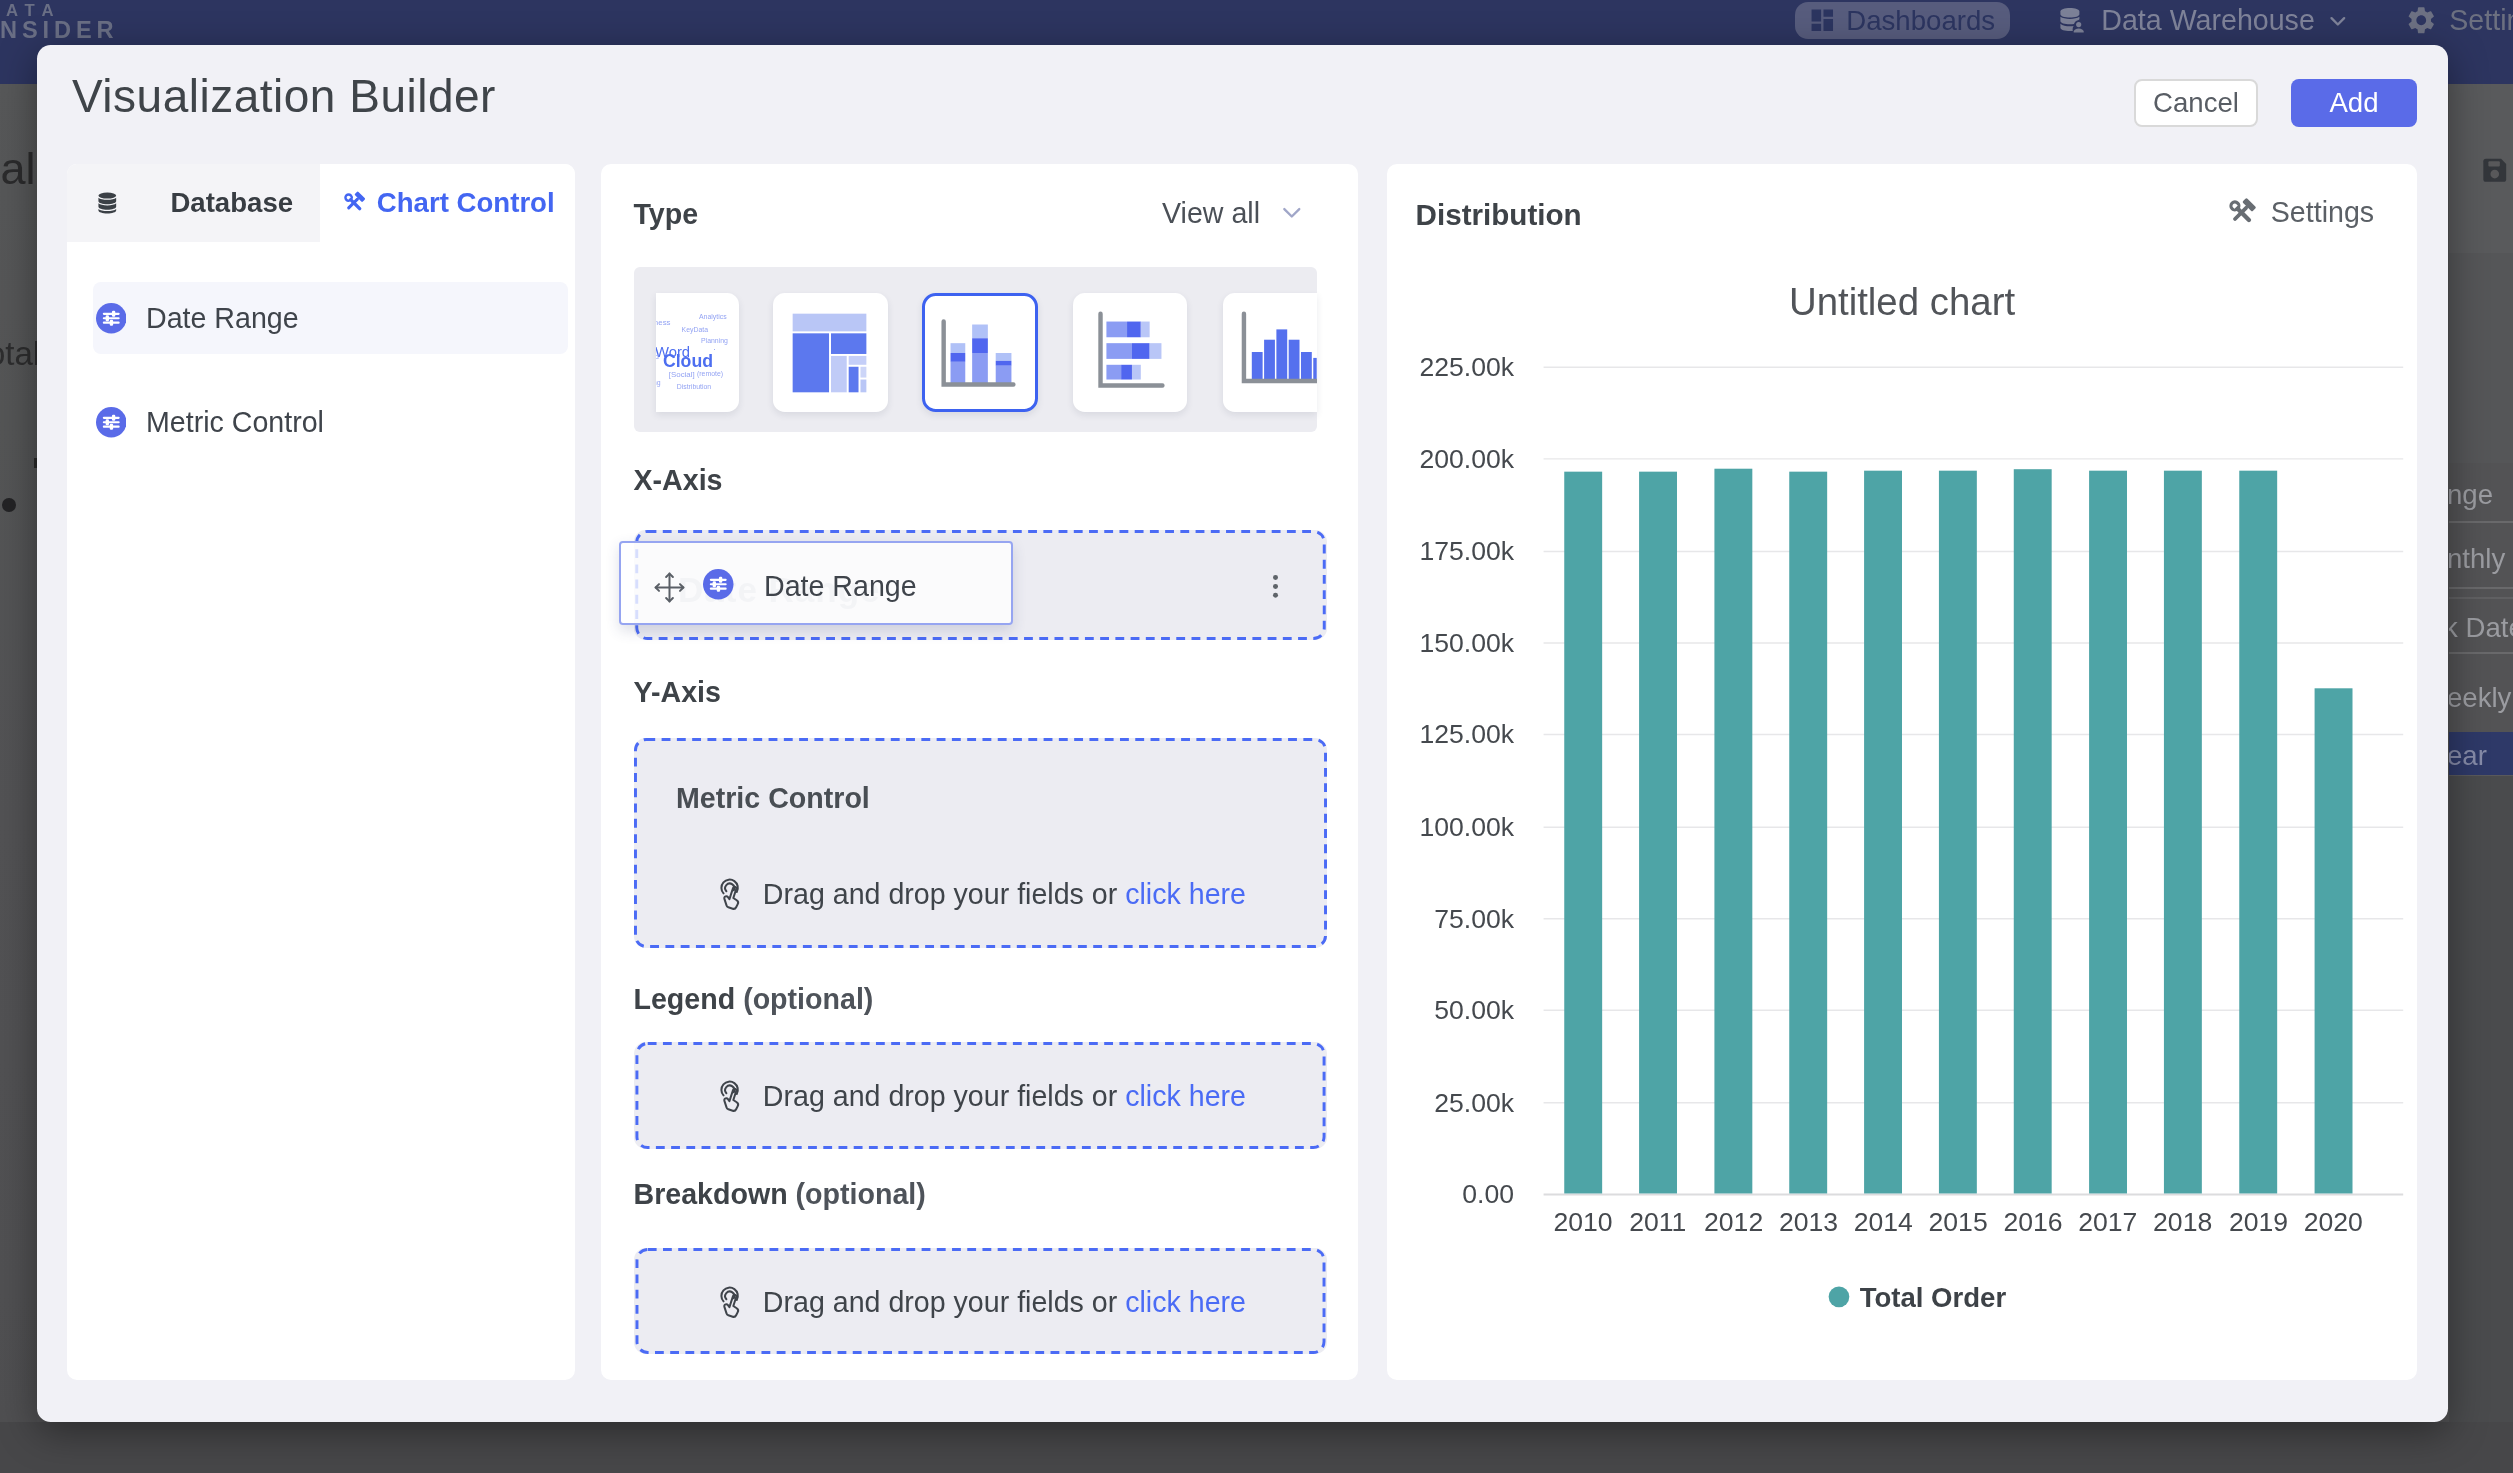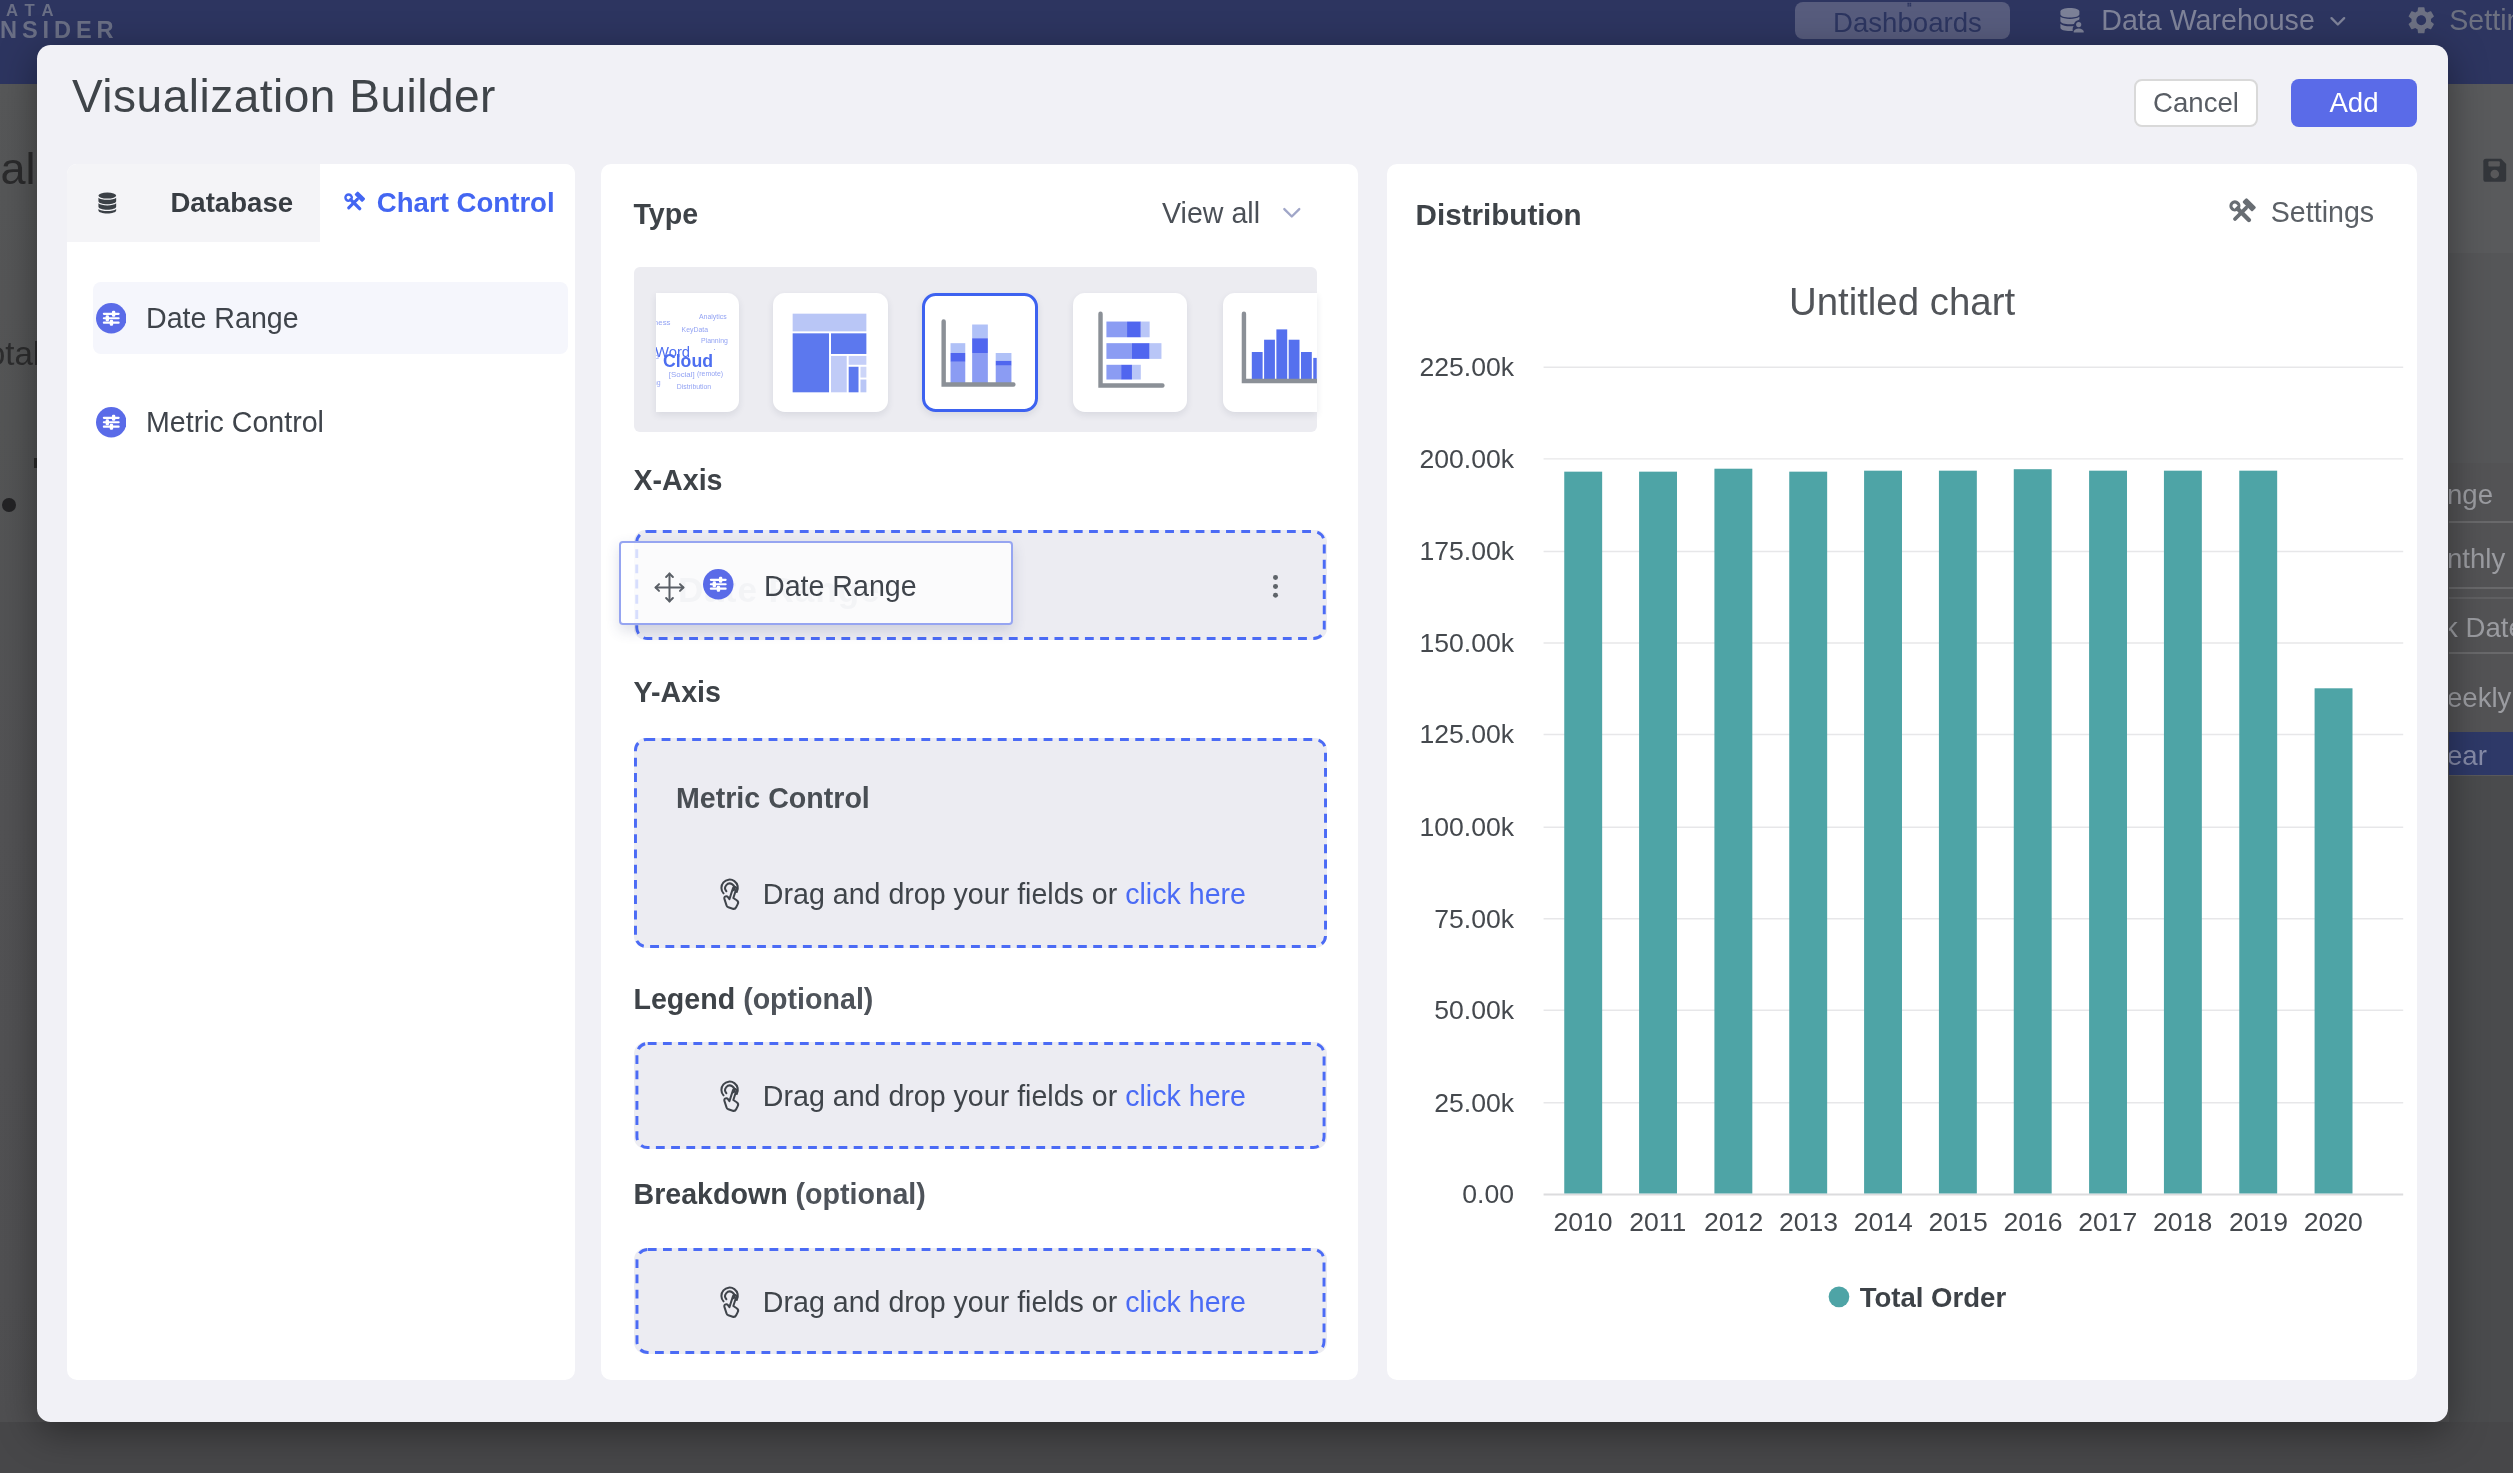--- a/index.html
+++ b/index.html
@@ -32,21 +32,21 @@
   .cw { position:absolute; color:#93a3f3; white-space:nowrap; }
   .dragline .lnk { color:#4a6bf5; }
   .dragline svg { margin-right:13.8px; }
   .itx { left:-2px; font-size:27.6px; color:#9b9ca1; white-space:nowrap; }
 </style>
 </head>
 <body>
 <div id="nav" class="abs">
   <div class="abs" style="left:5.9px; top:1px; font-size:16.7px; font-weight:bold; letter-spacing:7.9px; color:#6a6f85;">ATA</div>
   <div class="abs" style="left:0px; top:16.7px; font-size:23.6px; font-weight:bold; letter-spacing:4.9px; color:#6a6f85;">NSIDER</div>
-  <div class="abs" style="left:1795px; top:2px; width:215px; height:37px; background:#575c7d; border-radius:8px; display:flex; align-items:center;flex-direction:column;">
+  <div class="abs" style="left:1795px; top:2px; width:215px; height:37px; background:#575c7d; border-radius:13px; display:flex; align-items:center;">
     <svg style="margin-left:12.8px;" width="28.6" height="28.6" viewBox="0 0 24 24" fill="#2c3560">
         <path d="M3 13h8V3H3v10zm0 8h8v-6H3v6zm10 0h8V11h-8v10zm0-18v6h8V3h-8z"></path>
       </svg>
     <span style="margin-left:9.9px; font-size:27.6px; color:#2c3560;">Dashboards</span>
   </div>
   <div class="abs" style="left:2055px; top:2px; height:37px; display:flex; align-items:center; color:#7f8399;">
     <svg width="32.5" height="32.5" viewBox="0 0 24 24" fill="#7c8197">
       <path d="M11 3C7.13 3 4 4.12 4 5.5v2C4 8.88 7.13 10 11 10s7-1.12 7-2.5v-2C18 4.12 14.87 3 11 3z"></path>
       <path d="M4 9.5v3C4 13.88 7.13 15 11 15c1.08 0 2.1-.09 3.01-.25.48-1.32 1.58-2.35 2.95-2.69.66-.3 1.04-.65 1.04-1.06v-1.5c-1.47 1-4.13 1.5-7 1.5s-5.53-.5-7-1.5z"></path>
       <path d="M4 14.5v3C4 18.88 7.13 20 11 20c.77 0 1.5-.04 2.2-.13-.13-.4-.2-.82-.2-1.27 0-.9.28-1.73.75-2.42-.87.14-1.8.22-2.75.22-2.87 0-5.53-.63-7-1.9z"></path>

